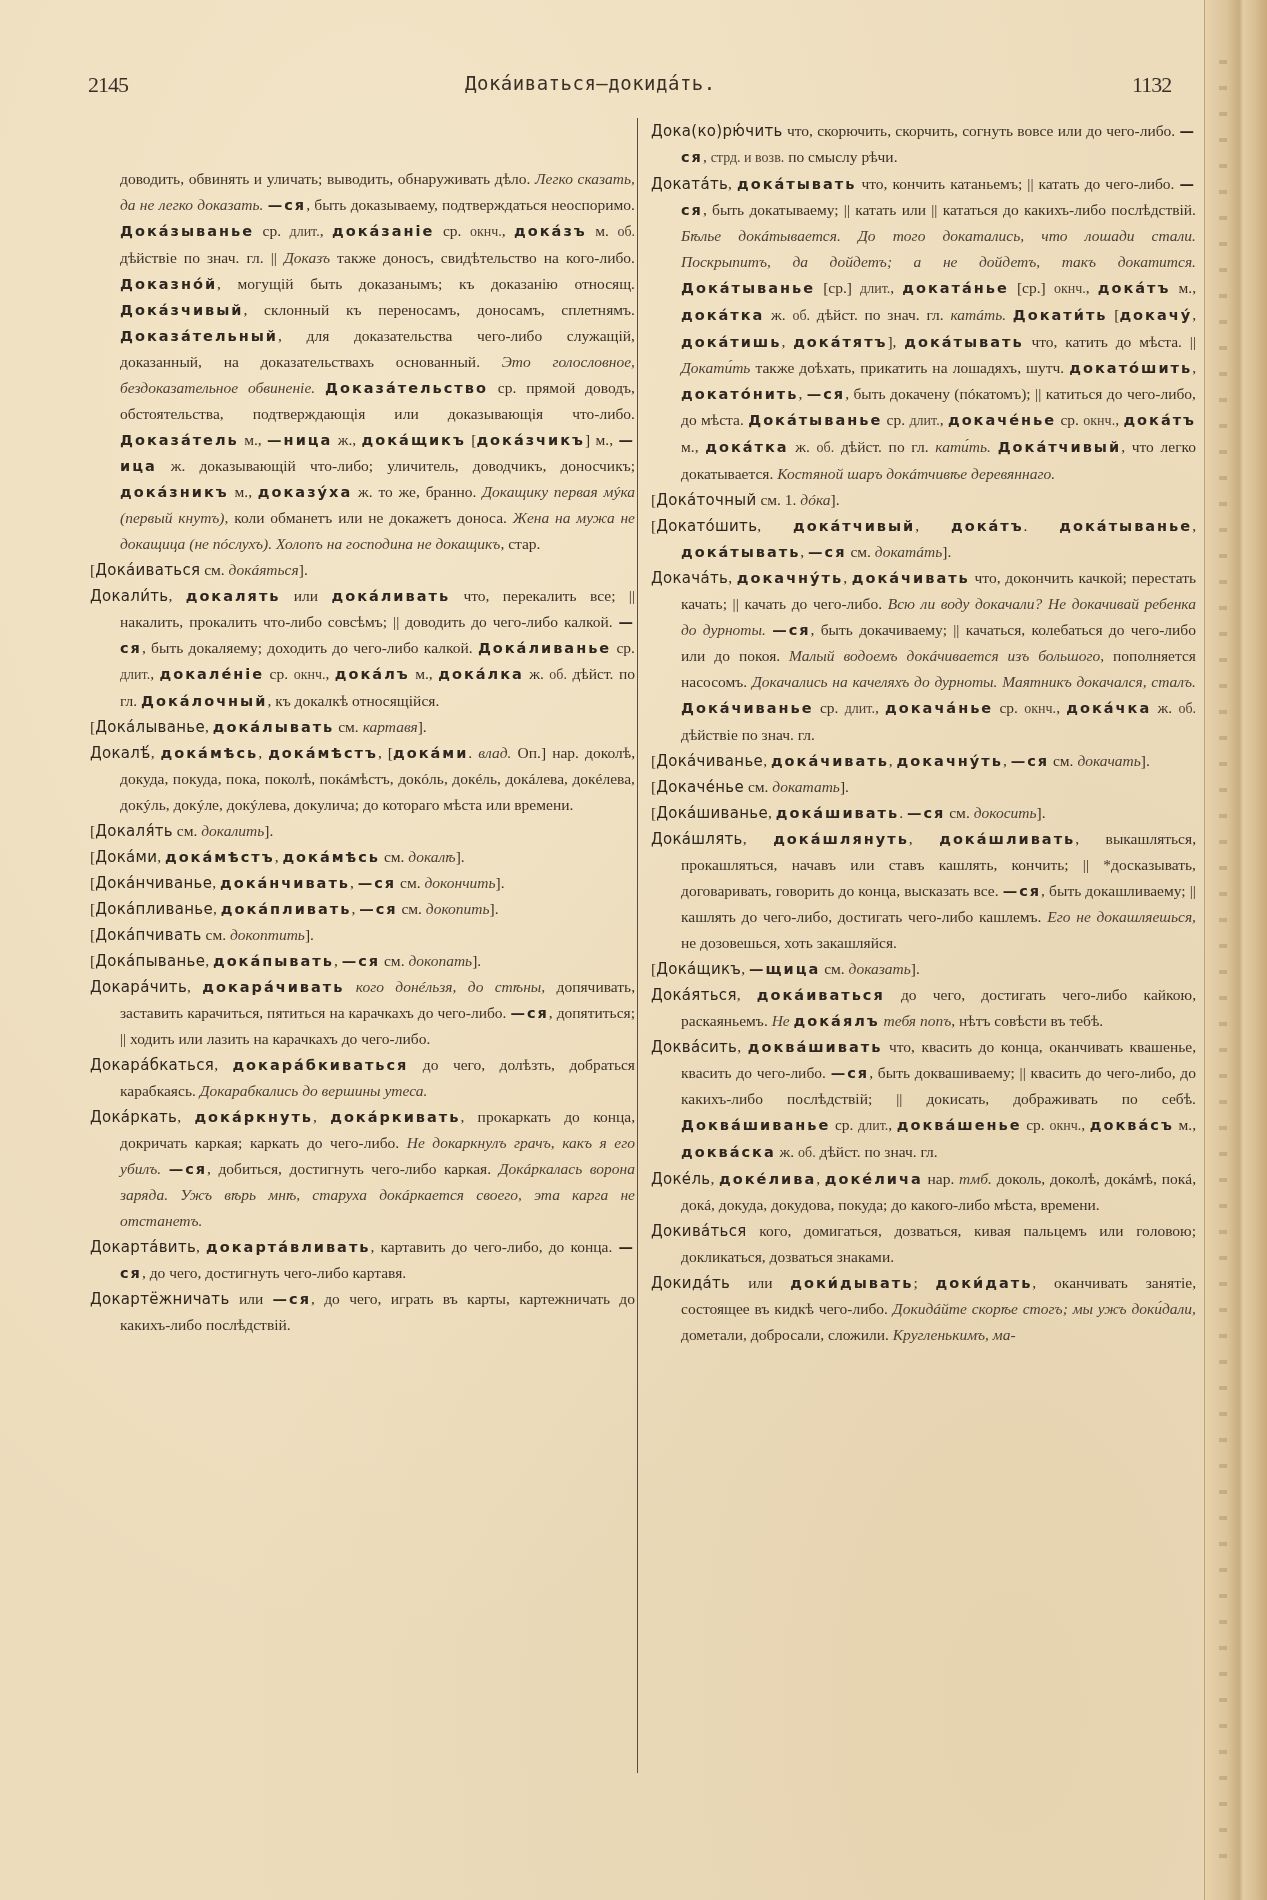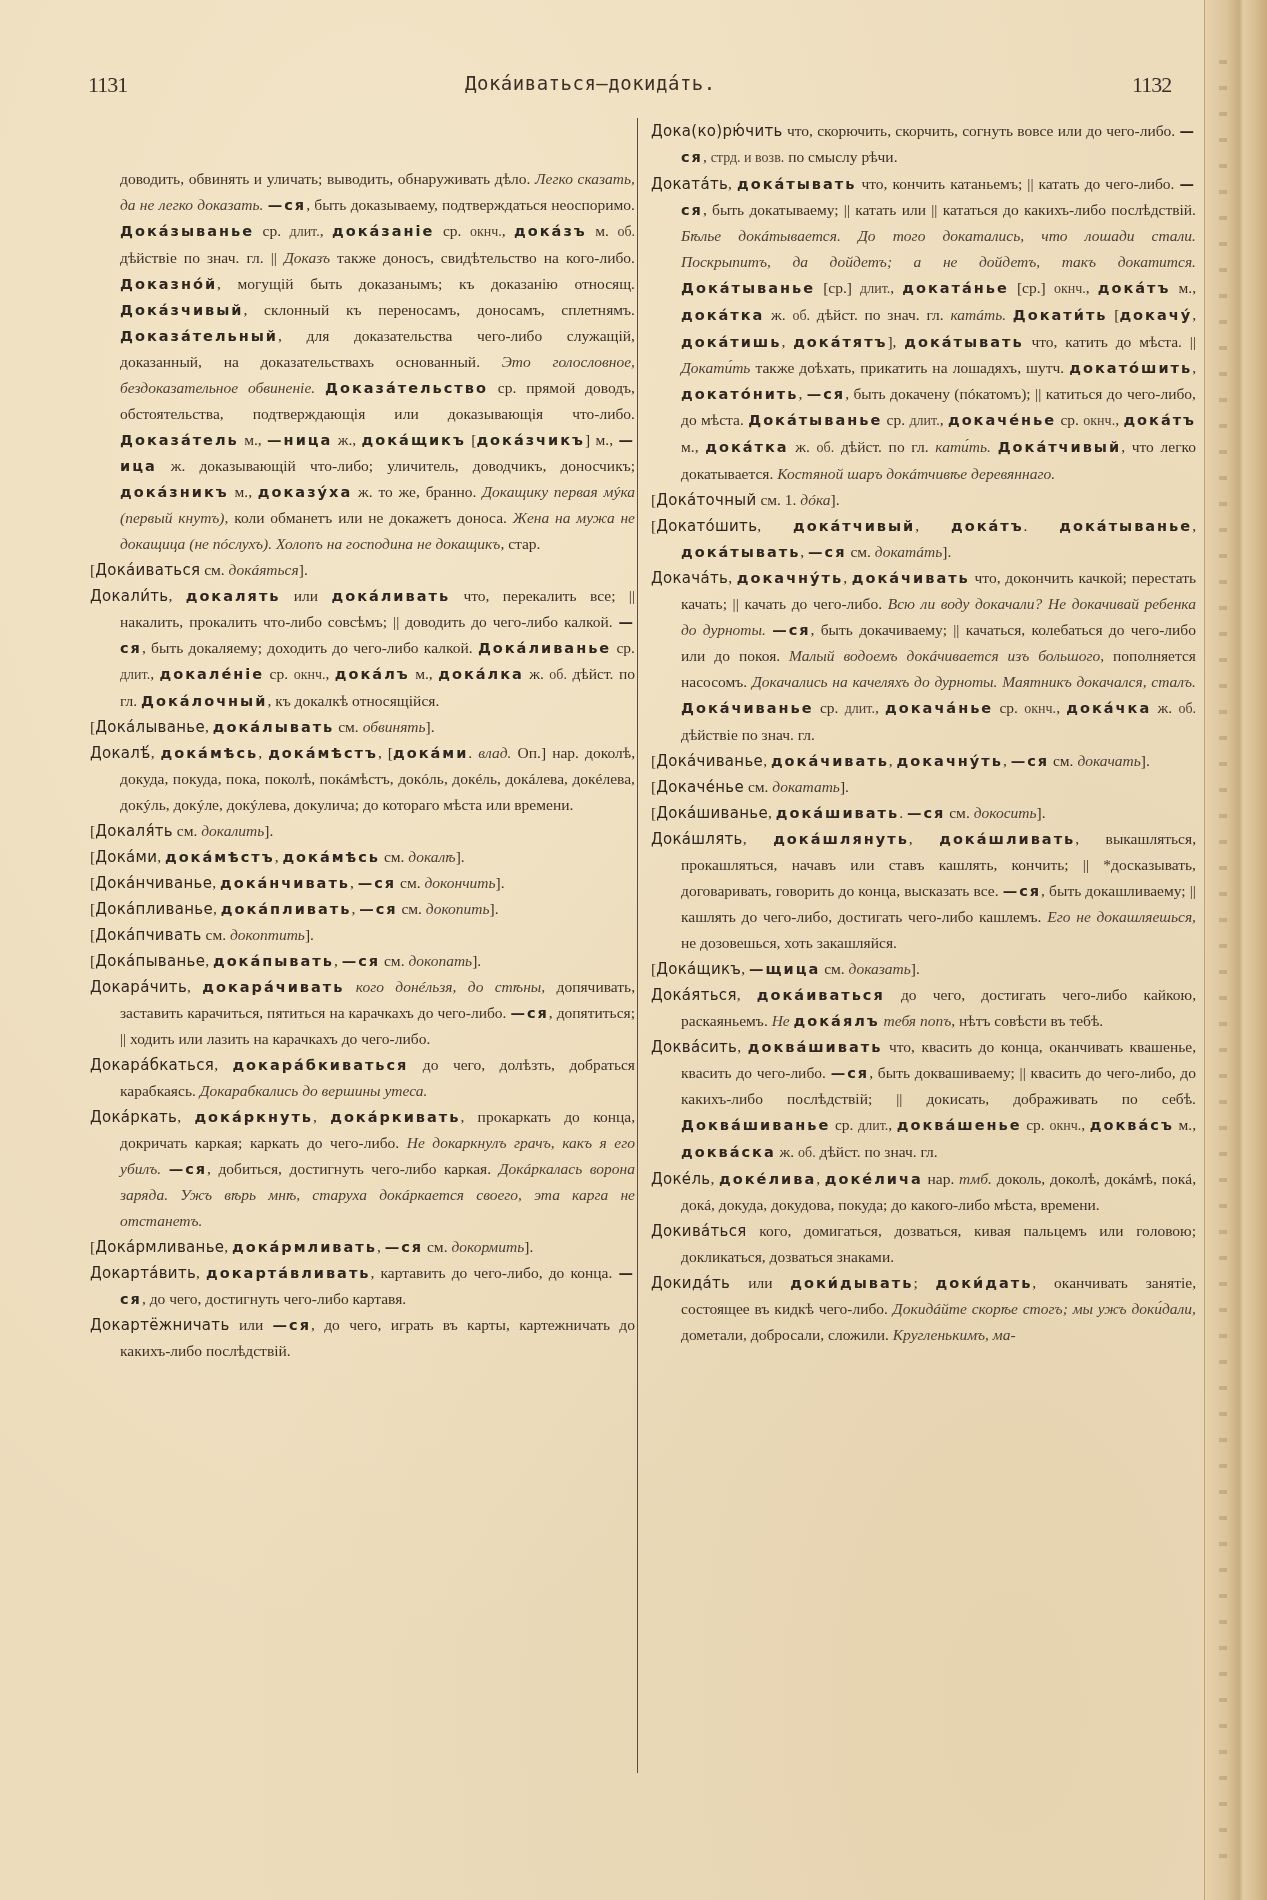--- a/index.html
+++ b/index.html
@@ -58,41 +58,40 @@
   .sm { font-size:14px; color:#4d4338; }
 </style>
 </head>
 <body>
 
 <div class="edge">
     <div class="edge-lines"></div>
   </div>
 
 <div class="header">
-  <span class="pnum-left">1131</span>
+  <span class="pnum-left">2145</span>
   <span class="running-title">Докáиваться—докидáть.</span>
   <span class="pnum-right">1132</span>
 </div>
 
 <div class="col col-left" id="col-left">
     <p class="entry cont"><span>доводить, обвинять и уличать; выводить, обнаруживать дѣло. </span><span class="i">Легко сказать, да не легко доказать.</span><span> </span><span class="b">—ся</span><span>, быть доказываему, подтверждаться неоспоримо. </span><span class="b">Докáзыванье</span><span> ср. </span><span class="sm">длит.</span><span>, </span><span class="b">докáзаніе</span><span> ср. </span><span class="sm">окнч.</span><span>, </span><span class="b">докáзъ</span><span> м. </span><span class="sm">об.</span><span> дѣйствіе по знач. гл. || </span><span class="i">Доказъ</span><span> также доносъ, свидѣтельство на кого-либо. </span><span class="b">Доказнóй</span><span>, могущій быть доказанымъ; къ доказанію относящ. </span><span class="b">Докáзчивый</span><span>, склонный къ переносамъ, доносамъ, сплетнямъ. </span><span class="b">Доказáтельный</span><span>, для доказательства чего-либо служащій, доказанный, на доказательствахъ основанный. </span><span class="i">Это голословное, бездоказательное обвиненіе.</span><span> </span><span class="b">Доказáтельство</span><span> ср. прямой доводъ, обстоятельства, подтверждающія или доказывающія что-либо. </span><span class="b">Доказáтель</span><span> м., </span><span class="b">—ница</span><span> ж., </span><span class="b">докáщикъ</span><span> [</span><span class="b">докáзчикъ</span><span>] м., </span><span class="b">—ица</span><span> ж. доказывающій что-либо; уличитель, доводчикъ, доносчикъ; </span><span class="b">докáзникъ</span><span> м., </span><span class="b">доказýха</span><span> ж. то же, бранно. </span><span class="i">Докащику первая мýка (первый кнутъ),</span><span> коли обманетъ или не докажетъ доноса. </span><span class="i">Жена на мужа не докащица (не пóслухъ). Холопъ на господина не докащикъ</span><span>, стар.</span></p>
     <p class="entry"><span>[</span><span class="hw">Докáиваться</span><span> см. </span><span class="i">докáяться</span><span>].</span></p>
     <p class="entry"><span class="hw">Докали́ть</span><span>, </span><span class="b">докалять</span><span> или </span><span class="b">докáливать</span><span> что, перекалить все; || накалить, прокалить что-либо совсѣмъ; || доводить до чего-либо калкой. </span><span class="b">—ся</span><span>, быть докаляему; доходить до чего-либо калкой. </span><span class="b">Докáливанье</span><span> ср. </span><span class="sm">длит.</span><span>, </span><span class="b">докалéніе</span><span> ср. </span><span class="sm">окнч.</span><span>, </span><span class="b">докáлъ</span><span> м., </span><span class="b">докáлка</span><span> ж. </span><span class="sm">об.</span><span> дѣйст. по гл. </span><span class="b">Докáлочный</span><span>, къ докалкѣ относящійся.</span></p>
-    <p class="entry"><span>[</span><span class="hw">Докáлыванье</span><span>, </span><span class="b">докáлывать</span><span> см. </span><span class="i">обвинять</span><span>].</span></p>
+    <p class="entry"><span>[</span><span class="hw">Докáлыванье</span><span>, </span><span class="b">докáлывать</span><span> см. </span><span class="i">картавя</span><span>].</span></p>
     <p class="entry"><span class="hw">Докалѣ́</span><span>, </span><span class="b">докáмѣсь</span><span>, </span><span class="b">докáмѣстъ</span><span>, [</span><span class="b">докáми</span><span>. </span><span class="i">влад.</span><span> Оп.] нар. доколѣ, докуда, покуда, пока, поколѣ, покáмѣстъ, докóль, докéль, докáлева, докéлева, докýль, докýле, докýлева, докулича; до котораго мѣста или времени.</span></p>
     <p class="entry"><span>[</span><span class="hw">Докаля́ть</span><span> см. </span><span class="i">докалить</span><span>].</span></p>
     <p class="entry"><span>[</span><span class="hw">Докáми</span><span>, </span><span class="b">докáмѣстъ</span><span>, </span><span class="b">докáмѣсь</span><span> см. </span><span class="i">докалѣ</span><span>].</span></p>
     <p class="entry"><span>[</span><span class="hw">Докáнчиванье</span><span>, </span><span class="b">докáнчивать</span><span>, </span><span class="b">—ся</span><span> см. </span><span class="i">докончить</span><span>].</span></p>
     <p class="entry"><span>[</span><span class="hw">Докáпливанье</span><span>, </span><span class="b">докáпливать</span><span>, </span><span class="b">—ся</span><span> см. </span><span class="i">докопить</span><span>].</span></p>
     <p class="entry"><span>[</span><span class="hw">Докáпчивать</span><span> см. </span><span class="i">докоптить</span><span>].</span></p>
     <p class="entry"><span>[</span><span class="hw">Докáпыванье</span><span>, </span><span class="b">докáпывать</span><span>, </span><span class="b">—ся</span><span> см. </span><span class="i">докопать</span><span>].</span></p>
     <p class="entry"><span class="hw">Докарáчить</span><span>, </span><span class="b">докарáчивать</span><span> </span><span class="i">кого донéльзя, до стѣны,</span><span> допячивать, заставить карачиться, пятиться на карачкахъ до чего-либо. </span><span class="b">—ся</span><span>, допятиться; || ходить или лазить на карачкахъ до чего-либо.</span></p>
     <p class="entry"><span class="hw">Докарáбкаться</span><span>, </span><span class="b">докарáбкиваться</span><span> до чего, долѣзть, добраться карабкаясь. </span><span class="i">Докарабкались до вершины утеса.</span></p>
     <p class="entry"><span class="hw">Докáркать</span><span>, </span><span class="b">докáркнуть</span><span>, </span><span class="b">докáркивать</span><span>, прокаркать до конца, докричать каркая; каркать до чего-либо. </span><span class="i">Не докаркнулъ грачъ, какъ я его убилъ.</span><span> </span><span class="b">—ся</span><span>, добиться, достигнуть чего-либо каркая. </span><span class="i">Докáркалась ворона заряда. Ужъ вѣрь мнѣ, старуха докáркается своего, эта карга не отстанетъ.</span></p>
-    <p class="entry"><span>[</span><span class="hw">Докáрмливанье</span><span>, </span><span class="b">докáрмливать</span><span>, </span><span class="b">—ся</span><span> см. </span><span class="i">докормить</span><span>].</span></p>
     <p class="entry"><span class="hw">Докартáвить</span><span>, </span><span class="b">докартáвливать</span><span>, картавить до чего-либо, до конца. </span><span class="b">—ся</span><span>, до чего, достигнуть чего-либо картавя.</span></p>
     <p class="entry"><span class="hw">Докартёжничать</span><span> или </span><span class="b">—ся</span><span>, до чего, играть въ карты, картежничать до какихъ-либо послѣдствій.</span></p>
   </div>
 <div class="divider"></div>
 <div class="col col-right" id="col-right">
     <p class="entry"><span class="hw">Дока(ко)рю́чить</span><span> что, скорючить, скорчить, согнуть вовсе или до чего-либо. </span><span class="b">—ся</span><span>, </span><span class="sm">стрд. и возв.</span><span> по смыслу рѣчи.</span></p>
     <p class="entry"><span class="hw">Докатáть</span><span>, </span><span class="b">докáтывать</span><span> что, кончить катаньемъ; || катать до чего-либо. </span><span class="b">—ся</span><span>, быть докатываему; || катать или || кататься до какихъ-либо послѣдствій. </span><span class="i">Бѣлье докáтывается. До того докатались, что лошади стали. Поскрыпитъ, да дойдетъ; а не дойдетъ, такъ докатится.</span><span> </span><span class="b">Докáтыванье</span><span> [ср.] </span><span class="sm">длит.</span><span>, </span><span class="b">докатáнье</span><span> [ср.] </span><span class="sm">окнч.</span><span>, </span><span class="b">докáтъ</span><span> м., </span><span class="b">докáтка</span><span> ж. </span><span class="sm">об.</span><span> дѣйст. по знач. гл. </span><span class="i">катáть.</span><span> </span><span class="b">Докати́ть</span><span> [</span><span class="b">докачý</span><span>, </span><span class="b">докáтишь</span><span>, </span><span class="b">докáтятъ</span><span>], </span><span class="b">докáтывать</span><span> что, катить до мѣста. || </span><span class="i">Докати́ть</span><span> также доѣхать, прикатить на лошадяхъ, шутч. </span><span class="b">докатóшить</span><span>, </span><span class="b">докатóнить</span><span>, </span><span class="b">—ся</span><span>, быть докачену (пóкатомъ); || катиться до чего-либо, до мѣста. </span><span class="b">Докáтыванье</span><span> ср. </span><span class="sm">длит.</span><span>, </span><span class="b">докачéнье</span><span> ср. </span><span class="sm">окнч.</span><span>, </span><span class="b">докáтъ</span><span> м., </span><span class="b">докáтка</span><span> ж. </span><span class="sm">об.</span><span> дѣйст. по гл. </span><span class="i">кати́ть.</span><span> </span><span class="b">Докáтчивый</span><span>, что легко докатывается. </span><span class="i">Костяной шаръ докáтчивѣе деревяннаго.</span></p>
     <p class="entry"><span>[</span><span class="hw">Докáточный</span><span> см. 1. </span><span class="i">дóка</span><span>].</span></p>
     <p class="entry"><span>[</span><span class="hw">Докатóшить</span><span>, </span><span class="b">докáтчивый</span><span>, </span><span class="b">докáтъ</span><span>. </span><span class="b">докáтыванье</span><span>, </span><span class="b">докáтывать</span><span>, </span><span class="b">—ся</span><span> см. </span><span class="i">докатáть</span><span>].</span></p>
     <p class="entry"><span class="hw">Докачáть</span><span>, </span><span class="b">докачнýть</span><span>, </span><span class="b">докáчивать</span><span> что, докончить качкой; перестать качать; || качать до чего-либо. </span><span class="i">Всю ли воду докачали? Не докачивай ребенка до дурноты.</span><span> </span><span class="b">—ся</span><span>, быть докачиваему; || качаться, колебаться до чего-либо или до покоя. </span><span class="i">Малый водоемъ докáчивается изъ большого,</span><span> пополняется насосомъ. </span><span class="i">Докачались на качеляхъ до дурноты. Маятникъ докачался, сталъ.</span><span> </span><span class="b">Докáчиванье</span><span> ср. </span><span class="sm">длит.</span><span>, </span><span class="b">докачáнье</span><span> ср. </span><span class="sm">окнч.</span><span>, </span><span class="b">докáчка</span><span> ж. </span><span class="sm">об.</span><span> дѣйствіе по знач. гл.</span></p>

